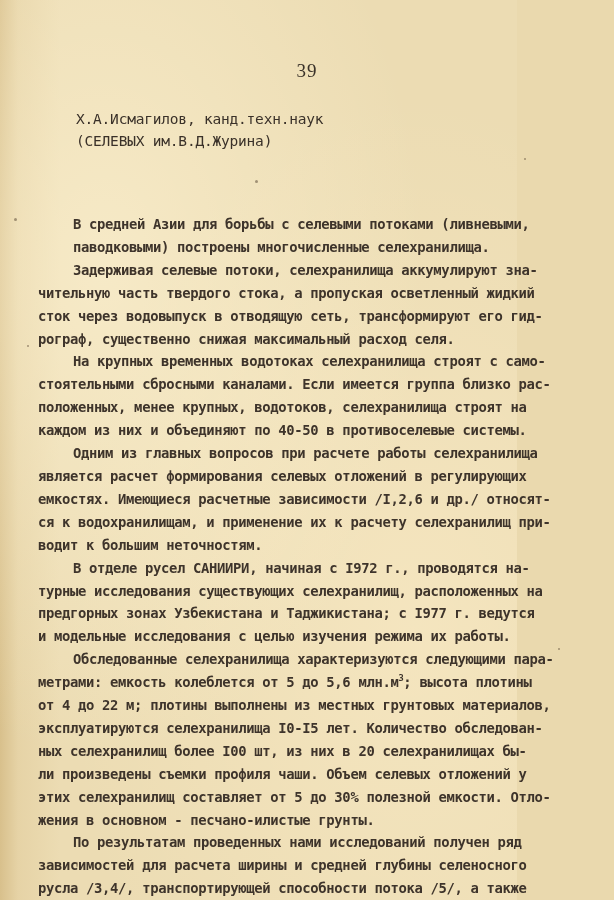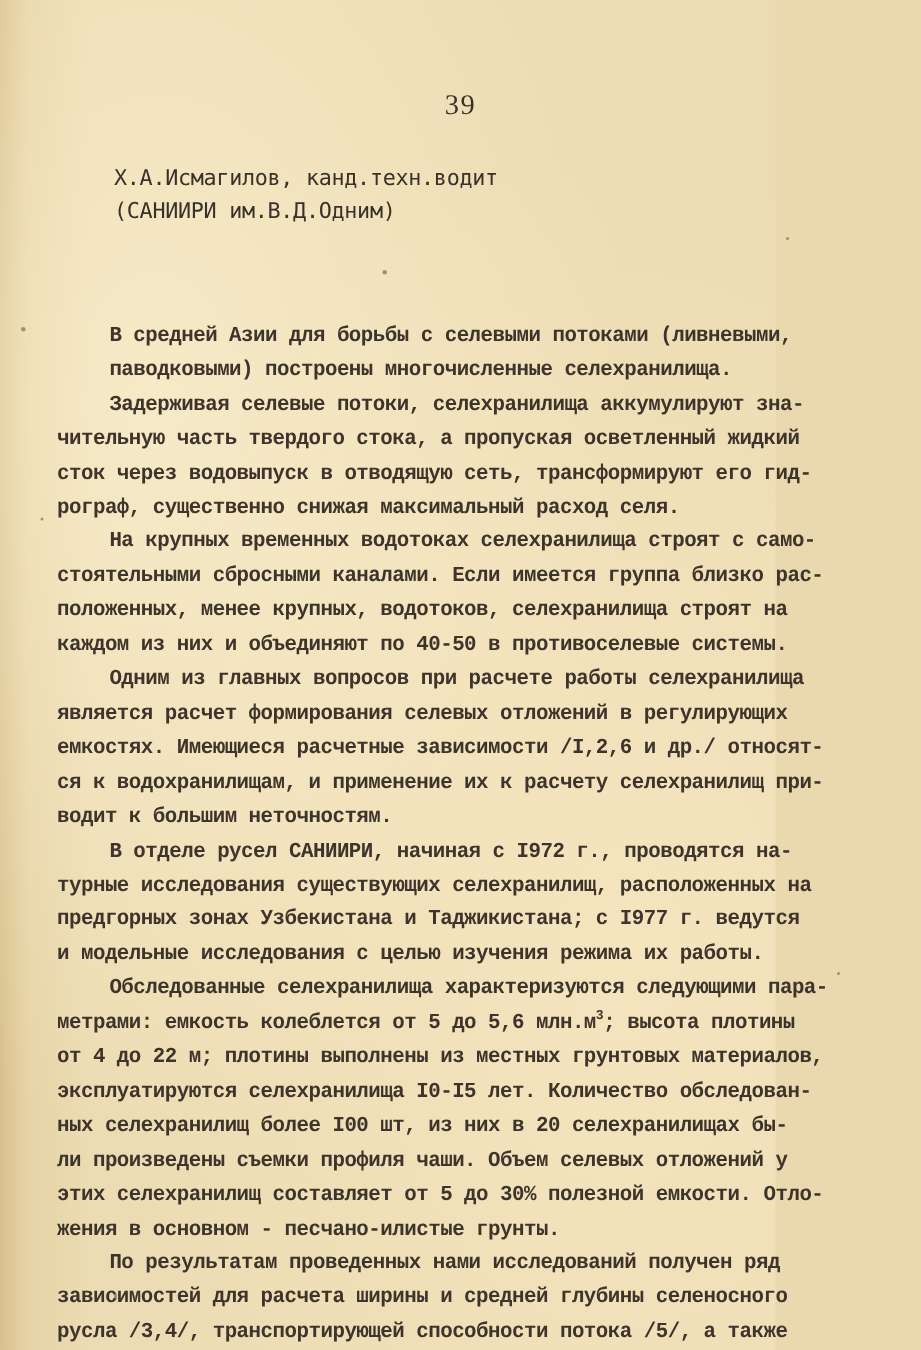--- a/index.html
+++ b/index.html
@@ -58,21 +58,20 @@
       font-weight: bold;
       letter-spacing: -0.6px;
       transform: scaleX(0.86);
       transform-origin: left center;
     }
     .body-text {
       position: absolute;
       left: 38px;
       top: 213px;
       width: 560px;
-      font-family: Liberation Mono, monospace;
     }
     .line {
       font-size: 14.3px;
       line-height: 22.9px;
       white-space: nowrap;
       letter-spacing: -0.35px;
       font-weight: bold;
       color: #3e342b;
       transform: scaleX(0.97);
       transform-origin: left center;
@@ -93,22 +92,22 @@
     }
   </style>
 </head>
 <body>
 
 <div class="page">
 
   <div class="page-number">39</div>
 
   <div class="header-block">
-    <div class="header-line">Х.А.Исмагилов, канд.техн.водит</div>
-    <div class="header-line">(САНИИРИ им.В.Д.Одним)</div>
+    <div class="header-line">Х.А.Исмагилов, канд.техн.наук</div>
+    <div class="header-line">(СЕЛЕВЫХ им.В.Д.Журина)</div>
   </div>
 
 
   <div class="body-text">
     <div class="line indent">В средней Азии для борьбы с селевыми потоками (ливневыми,</div>
     <div class="line indent">паводковыми) построены многочисленные селехранилища.</div>
     <div class="line indent">Задерживая селевые потоки, селехранилища аккумулируют зна-</div>
     <div class="line">чительную часть твердого стока, а пропуская осветленный жидкий</div>
     <div class="line">сток через водовыпуск в отводящую сеть, трансформируют его гид-</div>
     <div class="line">рограф, существенно снижая максимальный расход селя.</div>

